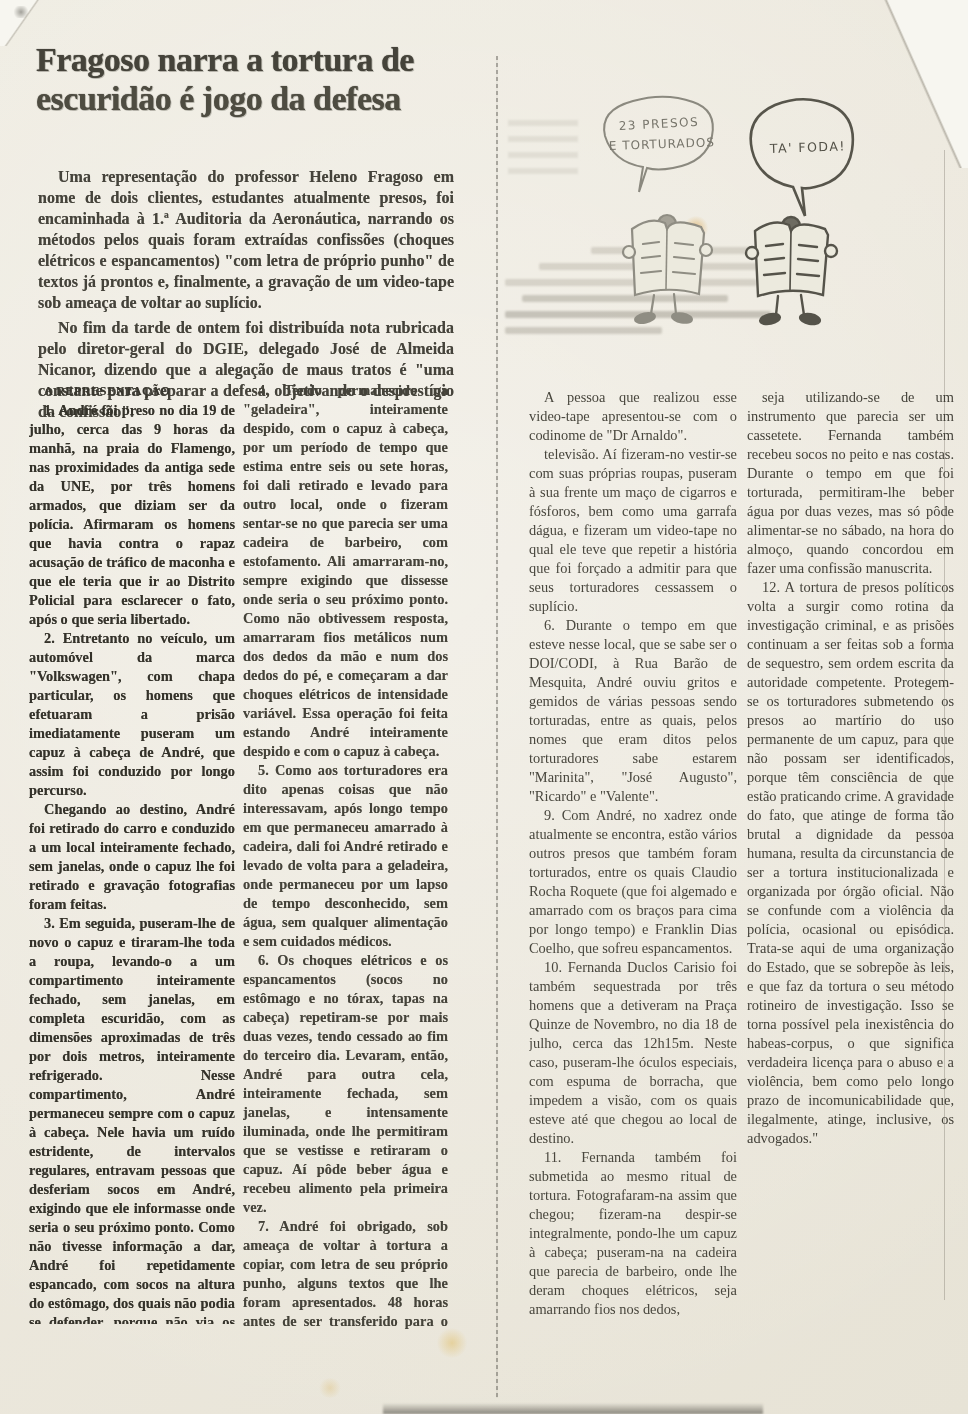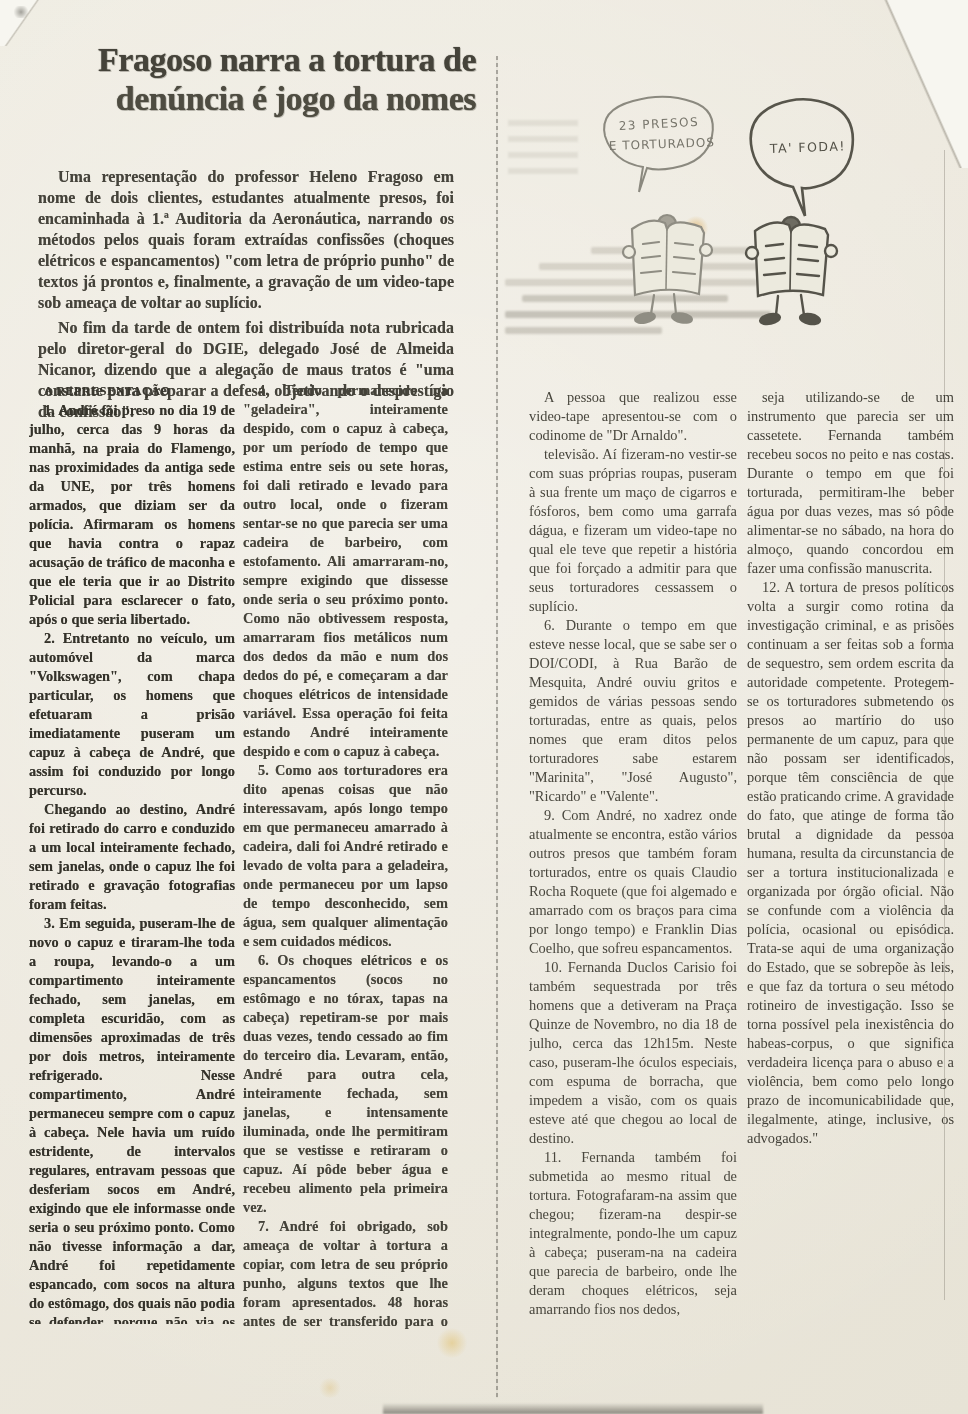--- a/index.html
+++ b/index.html
@@ -42,21 +42,21 @@
   .stain{position:absolute;border-radius:50%;}
   .stain.s1{left:683px;top:216px;width:26px;height:24px;background:radial-gradient(circle, rgba(216,160,66,.55), rgba(216,160,66,0) 70%);}
   .stain.s2{left:436px;top:1328px;width:32px;height:30px;background:radial-gradient(circle, rgba(224,188,98,.5), rgba(224,188,98,0) 70%);}
   .stain.s3{left:318px;top:1378px;width:24px;height:20px;background:radial-gradient(circle, rgba(220,185,105,.35), rgba(220,185,105,0) 70%);}
   .stain.s4{left:12px;top:6px;width:18px;height:12px;background:radial-gradient(circle, rgba(80,78,70,.5), rgba(80,78,70,0) 70%);border-radius:30%;}
 
   
   .headline{
     position:absolute;left:36px;top:40px;width:440px;
     font-weight:bold;font-size:34px;line-height:39px;letter-spacing:-.5px;
-    color:#4b493f;text-shadow:0 0 1px rgba(60,58,48,.85), 1px 1px 0 rgba(60,58,48,.25);text-align:right;
+    color:#4b493f;text-shadow:0 0 1px rgba(60,58,48,.85), 1px 1px 0 rgba(60,58,48,.25);
   }
   .headline .hl-line:nth-child(1){color:#45433a;}
   .headline .hl-line:nth-child(2){color:#4e4c41;}
   .headline .hl-line:nth-child(3){color:#514f44;}
 
   
   .lede{
     position:absolute;left:34px;top:162px;width:424px;
     font-size:16px;line-height:21px;font-weight:bold;color:#45433b;
     text-align:justify;text-shadow:0 0 .6px rgba(60,58,48,.6);
@@ -106,21 +106,21 @@
   <div class="fold"></div>
   <div class="bottom-shadow"></div>
 
   <div class="stain s1"></div>
   <div class="stain s2"></div>
   <div class="stain s3"></div>
   <div class="stain s4"></div>
 
   <div class="headline">
     <div class="hl-line">Fragoso narra a tortura de</div>
-    <div class="hl-line">denúncia é jogo da nomes</div>
+    <div class="hl-line">escuridão é jogo da defesa</div>
   </div>
 
   <div class="lede">
       <p>Uma representação do professor Heleno Fragoso em nome de dois clientes, estudantes atualmente presos, foi encaminhada à 1.ª Auditoria da Aeronáutica, narrando os métodos pelos quais foram extraídas confissões (choques elétricos e espancamentos) "com letra de próprio punho" de textos já prontos e, finalmente, a gravação de um video-tape sob ameaça de voltar ao suplício.</p>
       <p>No fim da tarde de ontem foi distribuída nota rubricada pelo diretor-geral do DGIE, delegado José de Almeida Nicanor, dizendo que a alegação de maus tratos é "uma constante para preparar a defesa, objetivando o desprestígio da confissão".</p>
     </div>
 
   <div class="ghost2">
     <div class="g"></div>
       <div class="g"></div>

